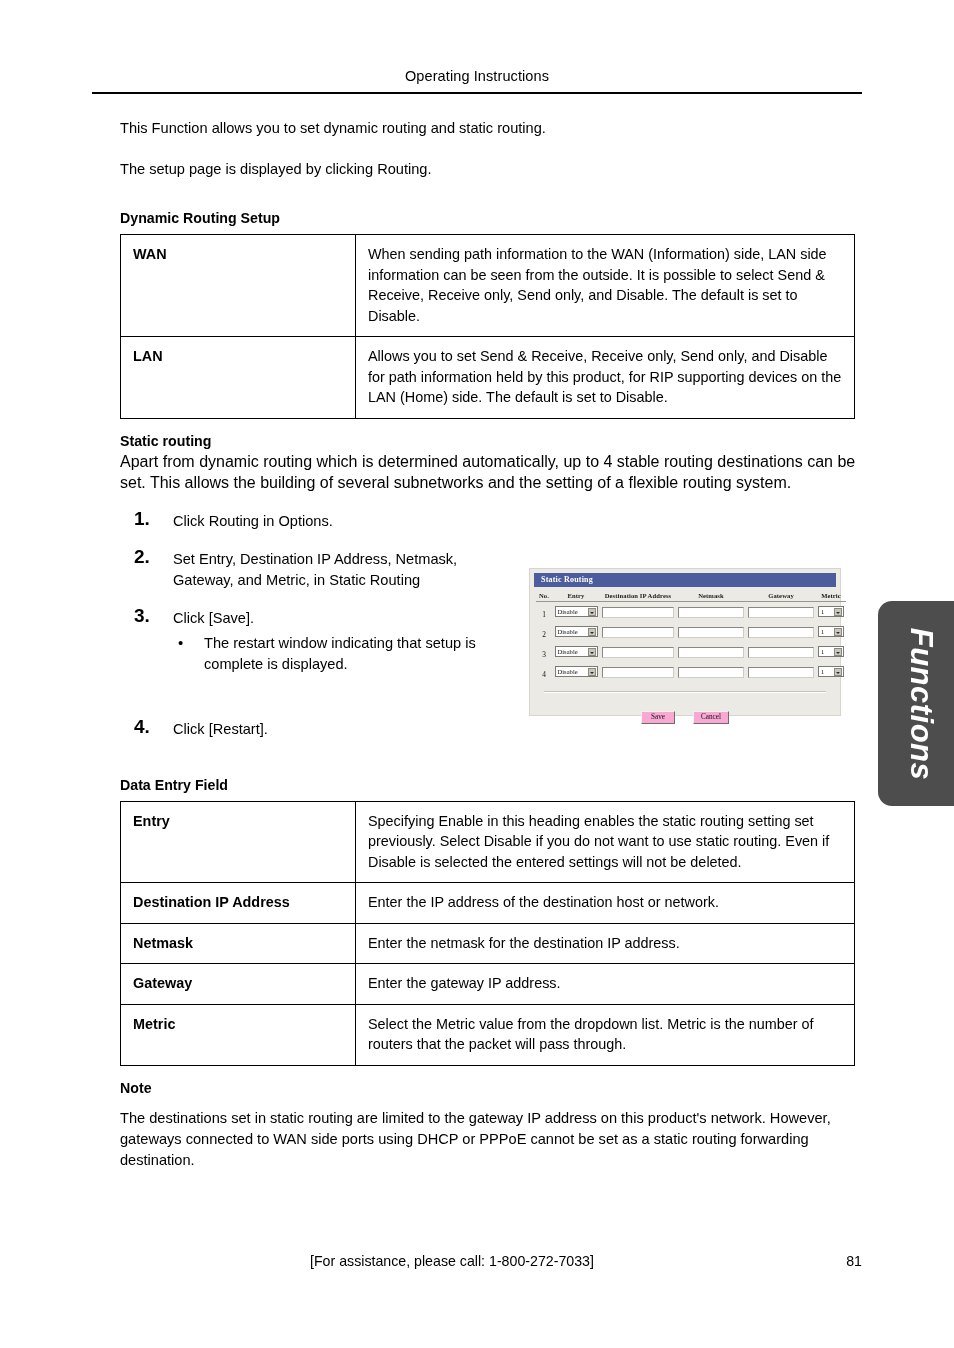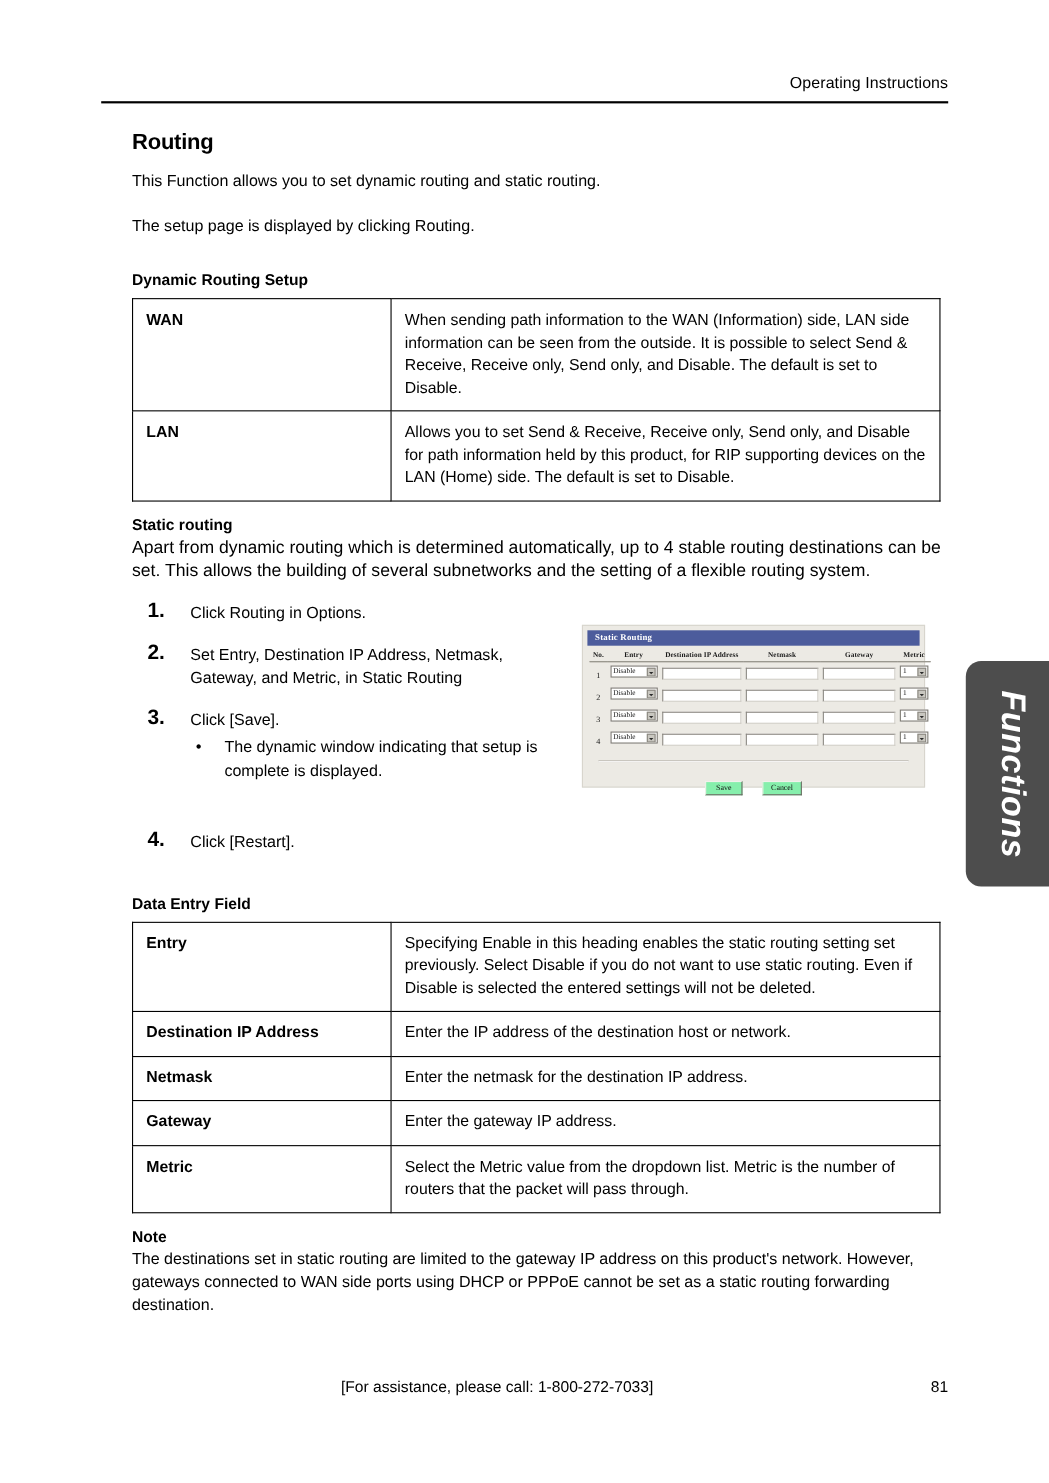--- a/index.html
+++ b/index.html
@@ -21,21 +21,21 @@
     position: absolute;
     inset: 0;
   }
 
   
   .header {
     position: absolute;
     left: 92px;
     top: 68px;
     width: 770px;
-    text-align: right;
+    text-align: center;
     font-size: 14.5px;
     letter-spacing: .1px;
   }
   .header-rule {
     position: absolute;
     left: 92px;
     top: 92px;
     width: 770px;
     height: 2px;
     background: #000;
@@ -256,21 +256,21 @@
     text-align: center;
   }
   .shot-btn {
     display: inline-block;
     min-width: 34px;
     padding: 1px 7px 2px 7px;
     margin: 0 7px;
     font-size: 7.2px;
     font-family: "Liberation Serif", serif;
     color: #111;
-    background: #86efac;
+    background: #f9a8d4;
     border: 1px solid #6f6c65;
     border-top-color: #f2f1ec;
     border-left-color: #f2f1ec;
     box-sizing: border-box;
   }
 
   
   .side-tab {
     position: absolute;
     left: 878px;
@@ -307,38 +307,37 @@
     top: 0;
   }
   .footer-page {
     position: absolute;
     right: 0;
     top: 0;
   }
 
   
   .note-block { margin-top: 4px; }
-  .note-block h2 { margin-bottom: 2px; }
+  .note-block h2 { margin-bottom: 12px; }
   .note-block p {
     font-size: 14.6px;
     line-height: 21px;
     margin: 0;
   }
 </style>
 </head>
 <body>
 
 <div class="page">
 
   <div class="header">Operating Instructions</div>
   <div class="header-rule"></div>
 
   <div class="content">
 
-    <h1 class="section-title">Routing</h1>
 
     <p class="body-text">This Function allows you to set dynamic routing and static routing.</p>
     <p class="body-text tight">The setup page is displayed by clicking Routing.</p>
 
     <h2 class="sub-head">Dynamic Routing Setup</h2>
 
     <table class="def-table">
       <tbody>
         <tr>
           <td class="term">WAN</td>
@@ -365,21 +364,21 @@
 
       <div class="step">
         <span class="step-num">2.</span>
         <div class="step-text">Set Entry, Destination IP Address, Netmask, Gateway, and Metric, in Static Routing</div>
       </div>
 
       <div class="step">
         <span class="step-num">3.</span>
         <div class="step-text">Click [Save].</div>
         <ul class="bullets">
-          <li>The dynamic window indicating that setup is complete is displayed.</li>
+          <li>The restart window indicating that setup is complete is displayed.</li>
         </ul>
       </div>
 
       <div class="step step-last">
         <span class="step-num">4.</span>
         <div class="step-text">Click [Restart].</div>
       </div>
 
     </div>
 

